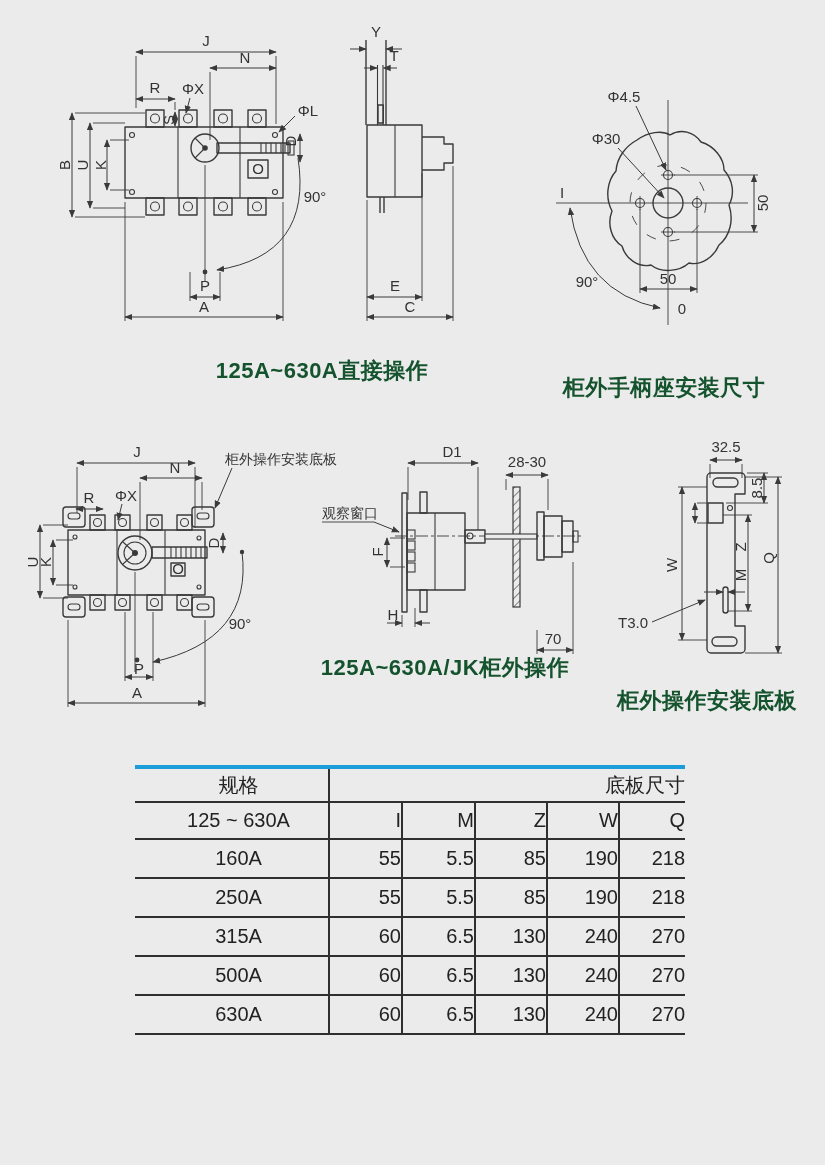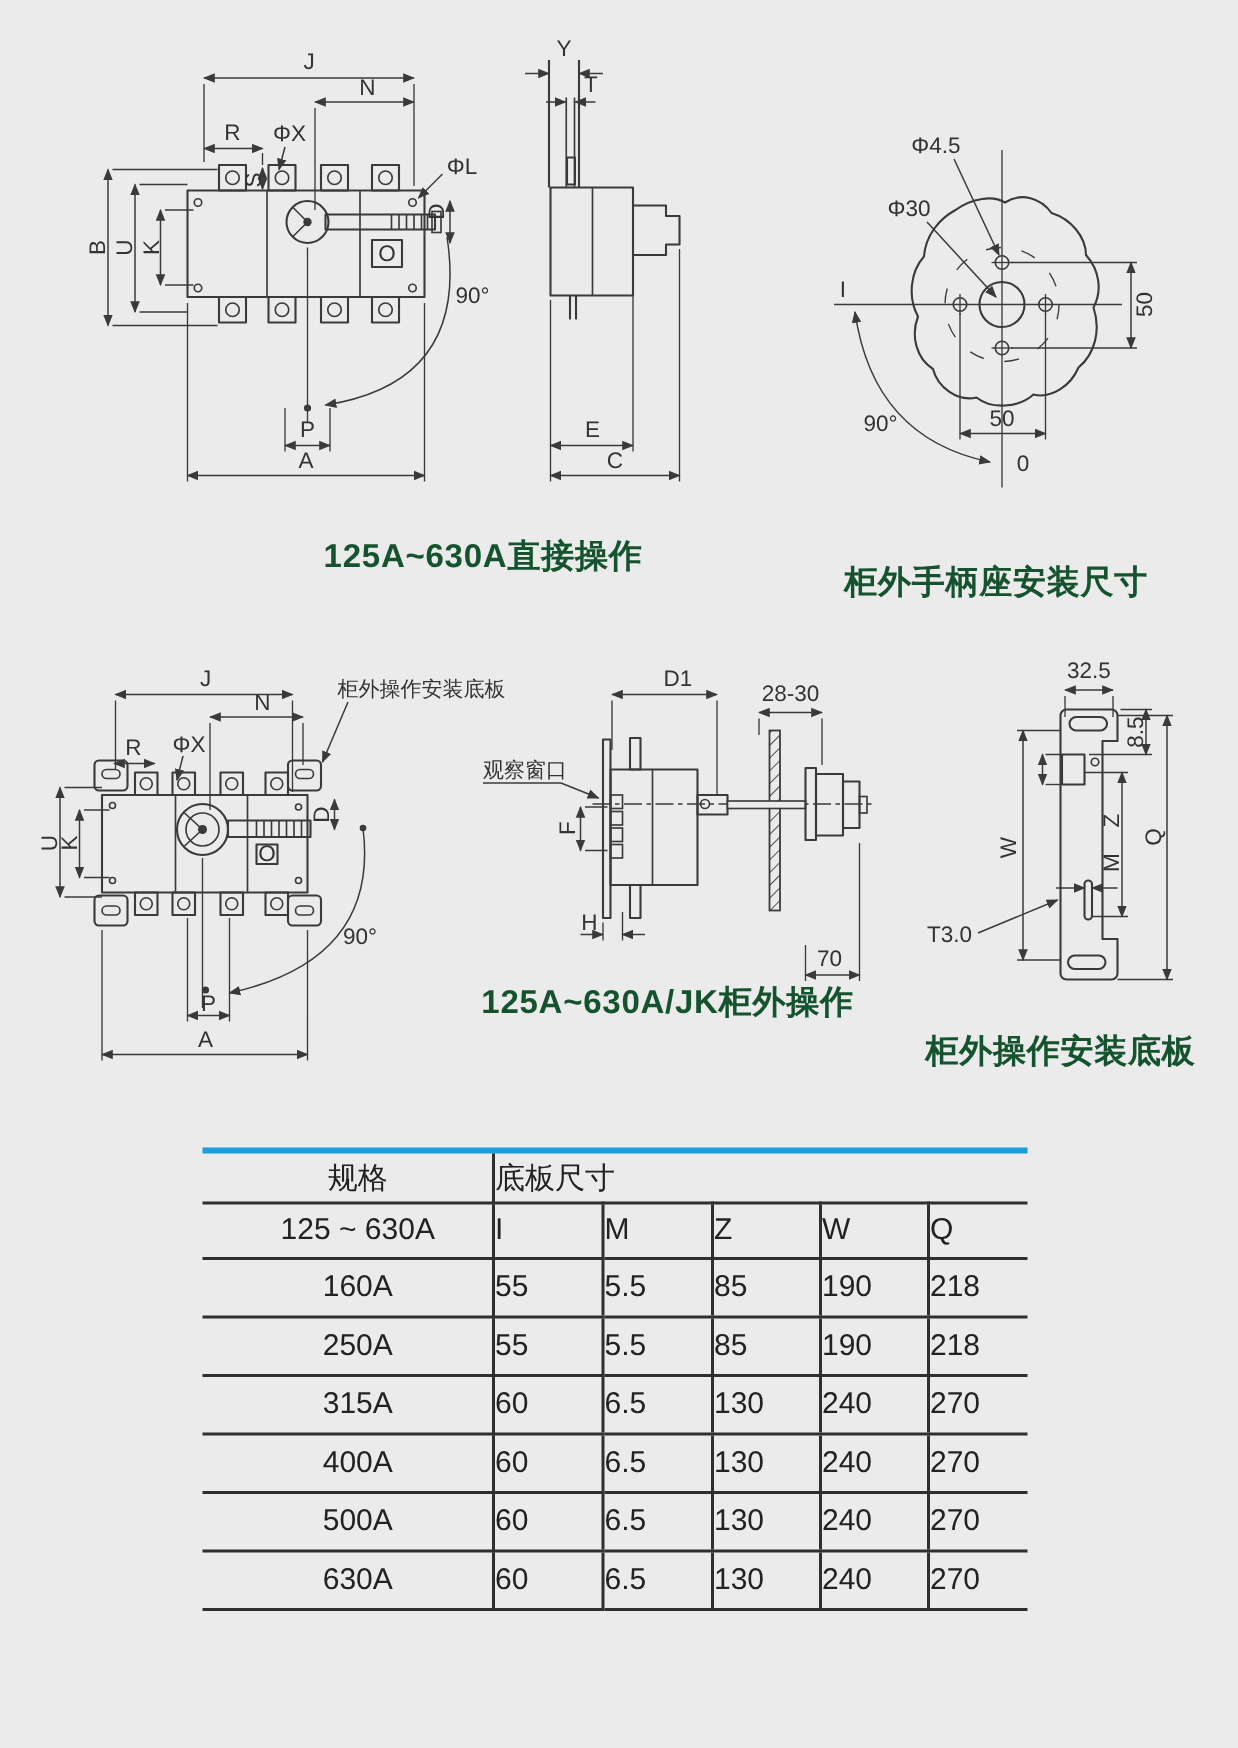--- a/index.html
+++ b/index.html
@@ -10,21 +10,21 @@
   svg .cjk{font-size:14px;}
   .o{fill:none;stroke:#3a3a3a;stroke-width:1.4;stroke-linejoin:round;}
   .o2{fill:none;stroke:#3a3a3a;stroke-width:1.1;}
   .d{fill:none;stroke:#3a3a3a;stroke-width:1;}
   .e{fill:none;stroke:#3a3a3a;stroke-width:0.9;}
   .dot{fill:#3a3a3a;stroke:none;}
   .caption{position:absolute;transform:translate(-50%,-50%);font-size:22px;font-weight:600;
            color:#14532d;white-space:nowrap;letter-spacing:0.5px;}
   .tablewrap{position:absolute;left:135px;top:765px;width:550px;border-top:4px solid #1b9dd9;}
   table.spec{border-collapse:collapse;width:550px;table-layout:fixed;}
-  table.spec td{font-size:20px;color:#222;text-align:left;height:37px;
+  table.spec td{font-size:20px;color:#222;text-align:right;height:37px;
                 border-bottom:2px solid #2f2f2f;padding:0;}
   table.spec tr.r1 td{height:32px;}
   table.spec tr.r2 td{height:35px;}
   table.spec td.s{text-align:center;padding-left:14px;border-right:2px solid #2f2f2f;}
   table.spec td.v + td.v{border-left:2px solid #2f2f2f;}
 </style>
 </head>
 <body>
 
 <svg class="abs" style="left:55px;top:20px" width="300" height="330" viewBox="0 0 300 330">
@@ -452,28 +452,20 @@
     </tr>
     <tr>
       <td class="s">315A</td>
       <td class="v">60</td>
       <td class="v">6.5</td>
       <td class="v">130</td>
       <td class="v">240</td>
       <td class="v">270</td>
     </tr>
     <tr>
-      <td class="s">400A</td>
-      <td class="v">60</td>
-      <td class="v">6.5</td>
-      <td class="v">130</td>
-      <td class="v">240</td>
-      <td class="v">270</td>
-    </tr>
-    <tr>
       <td class="s">500A</td>
       <td class="v">60</td>
       <td class="v">6.5</td>
       <td class="v">130</td>
       <td class="v">240</td>
       <td class="v">270</td>
     </tr>
     <tr>
       <td class="s">630A</td>
       <td class="v">60</td>

